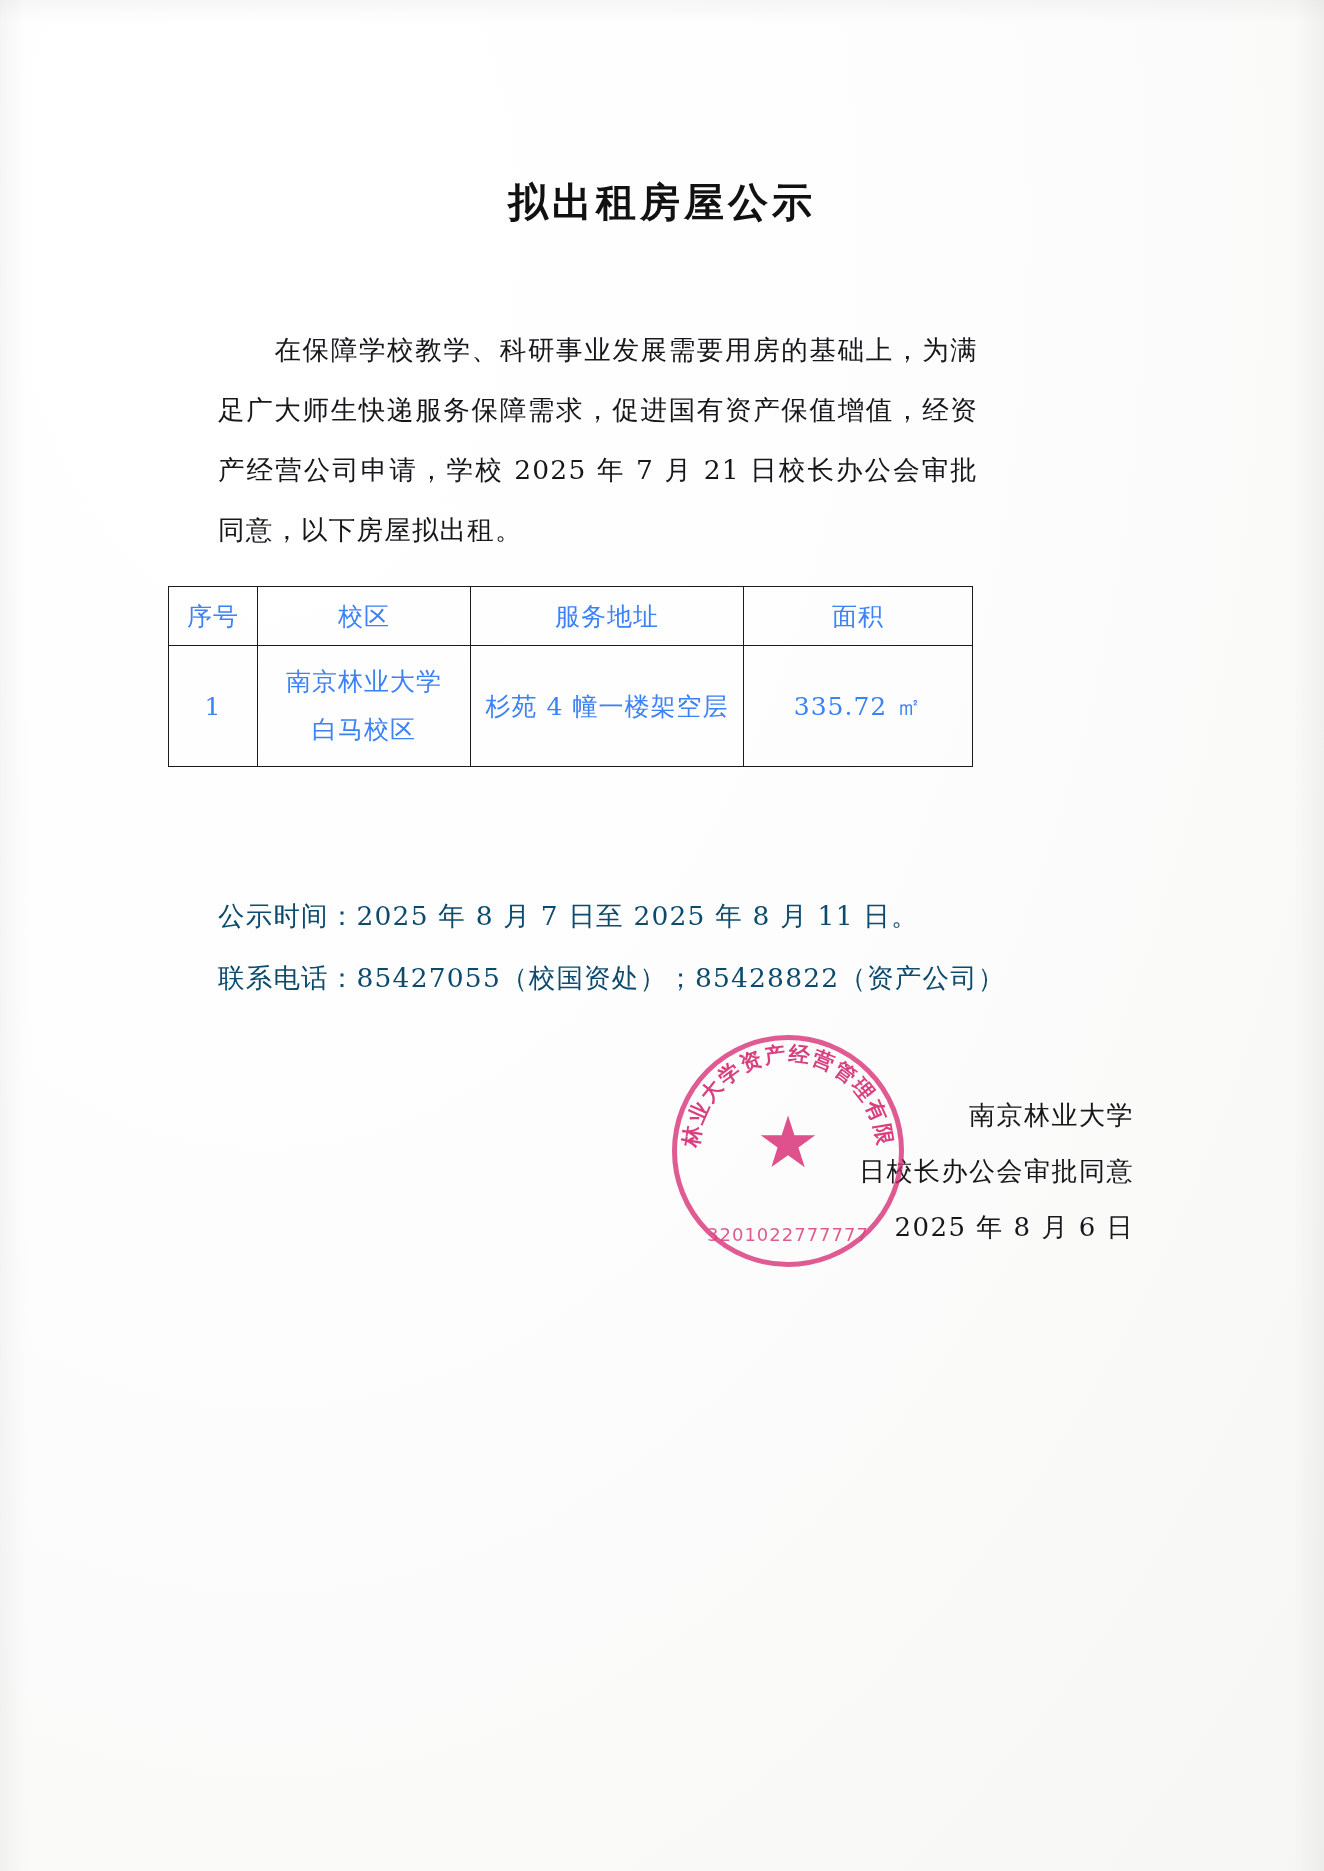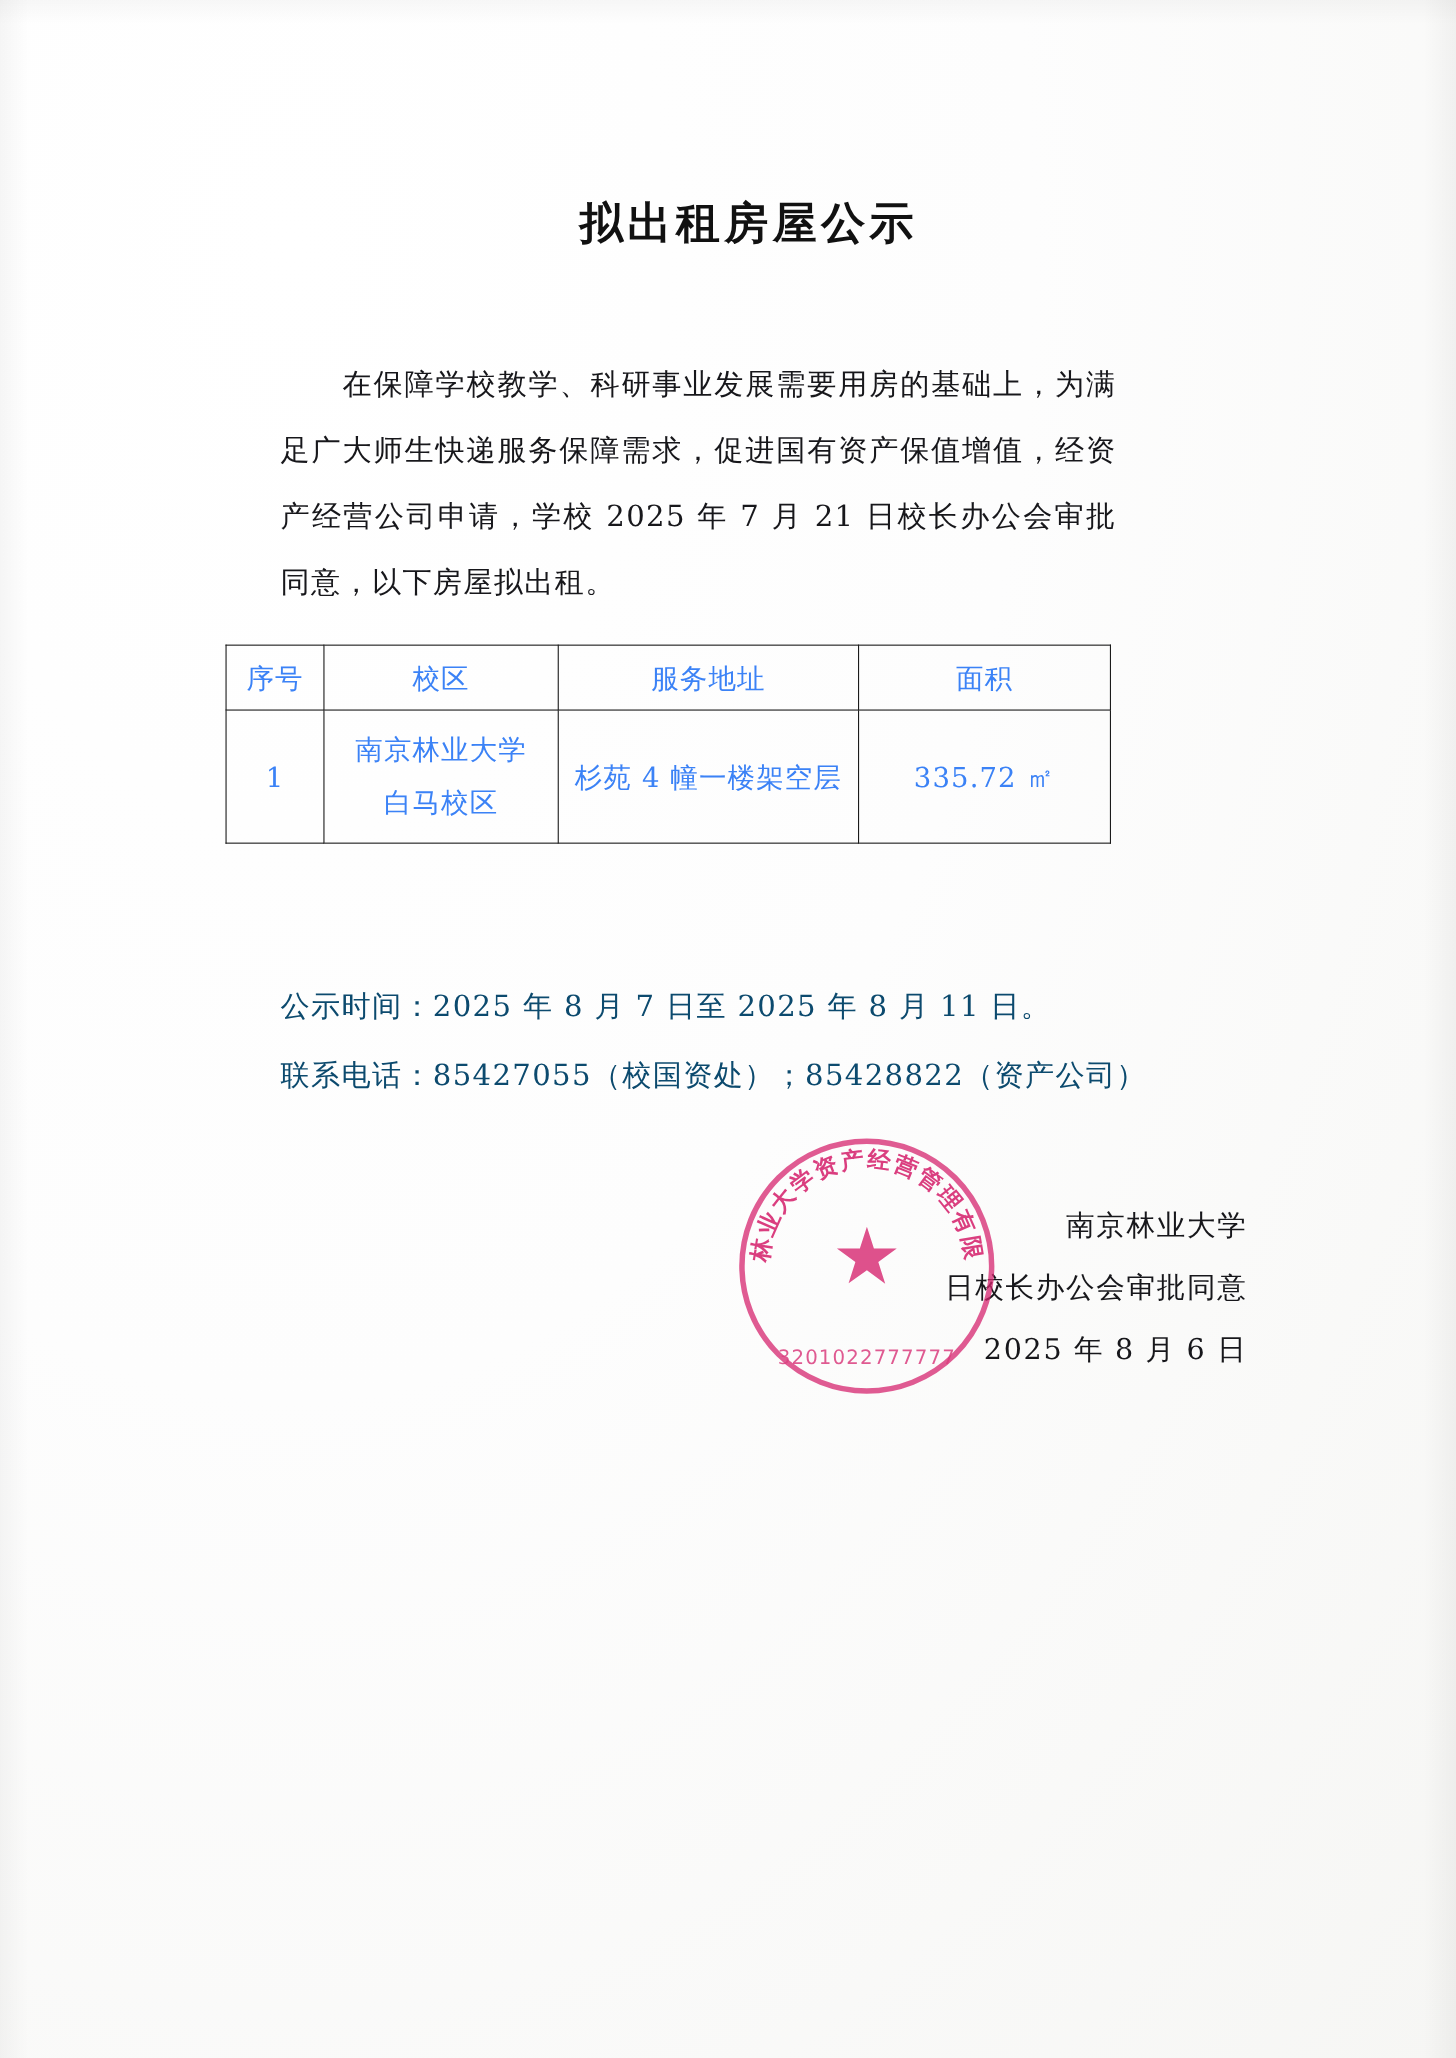--- a/index.html
+++ b/index.html
@@ -30,21 +30,20 @@
     background:
       linear-gradient(90deg, rgba(0,0,0,0.035) 0px, rgba(0,0,0,0.0) 26px),
       linear-gradient(180deg, rgba(0,0,0,0.03) 0px, rgba(0,0,0,0) 22px),
       linear-gradient(270deg, rgba(0,0,0,0.04) 0px, rgba(0,0,0,0) 30px);
     pointer-events:none;
   }
 
   .content {
     position: relative;
     z-index: 2;
-    padding-left: 37px;
   }
 
   .doc-title {
     text-align: center;
     font-size: 40px;
     font-weight: bold;
     letter-spacing: 4px;
     margin: 0;
     padding-top: 175px;
     font-family: "DejaVu Serif", "Liberation Serif", serif;

